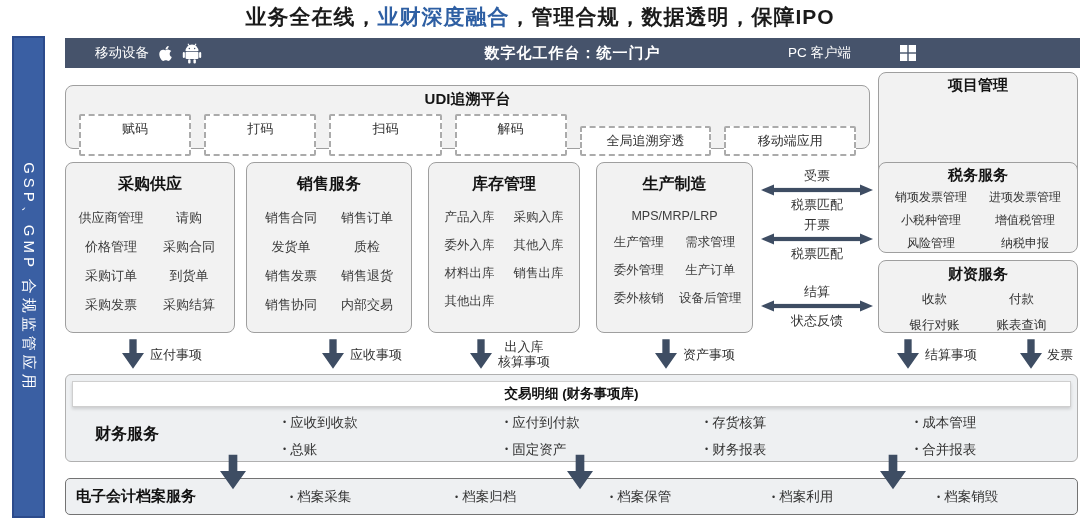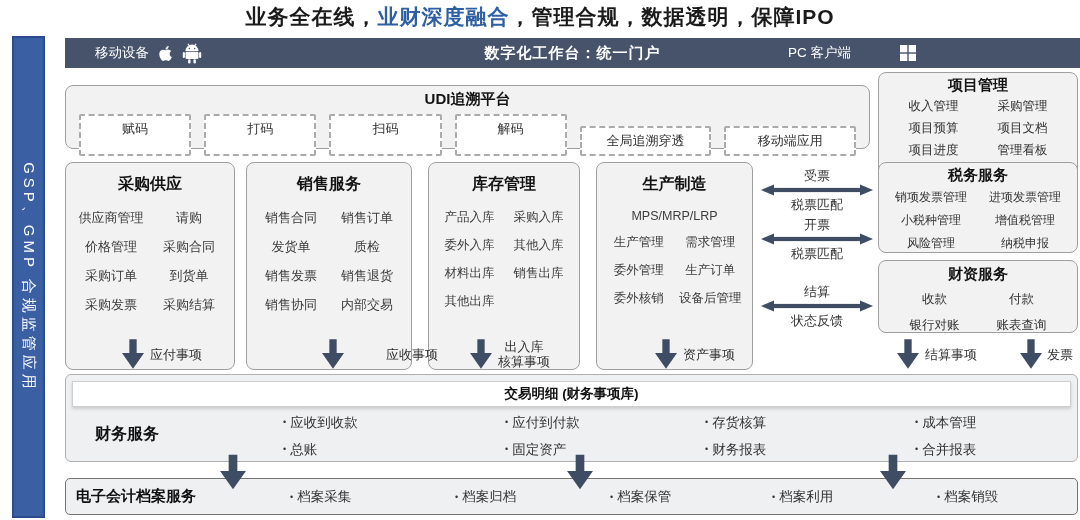--- a/index.html
+++ b/index.html
@@ -37,21 +37,21 @@
     font-size:13px;color:#333;padding:4px 0;border-radius:2px;}
   .udi-item.wide{flex:1.18;margin-top:12px;}
 
   
   .proj{left:878px;top:72px;width:200px;height:109px;}
   .proj .panel-title{font-size:15px;margin-top:3px;}
   .grid2{display:grid;grid-template-columns:1fr 1fr;text-align:center;color:#333;}
   .proj .grid2{margin:3px 10px 0 10px;row-gap:5px;font-size:12.5px;}
 
   
-  .module{top:162px;height:208px;}
+  .module{top:162px;height:171px;}
   .module .panel-title{font-size:16px;margin-top:11px;}
   .module .grid2{margin:14px 6px 0 6px;row-gap:11px;font-size:13px;color:#3c3c3c;}
   .span2{grid-column:1/-1;}
 
   
   .tax{left:878px;top:162px;width:200px;height:91px;}
   .tax .panel-title{font-size:15px;margin-top:3px;}
   .tax .grid2{margin:4px 5px 0 5px;row-gap:6px;font-size:12px;}
   .trea{left:878px;top:260px;width:200px;height:73px;}
   .trea .panel-title{font-size:15px;margin-top:4px;}
@@ -151,28 +151,20 @@
       <div class="udi-item">打码</div>
       <div class="udi-item">扫码</div>
       <div class="udi-item">解码</div>
       <div class="udi-item wide">全局追溯穿透</div>
       <div class="udi-item wide">移动端应用</div>
     </div>
   </div>
 
   <div class="panel proj">
     <div class="panel-title">项目管理</div>
-    <div class="grid2">
-      <span>收入管理</span>
-      <span>采购管理</span>
-      <span>项目预算</span>
-      <span>项目文档</span>
-      <span>项目进度</span>
-      <span>管理看板</span>
-    </div>
   </div>
 
   <div class="panel module" style="left:65px;width:170px;">
     <div class="panel-title">采购供应</div>
     <div class="grid2">
       <span>供应商管理</span>
       <span>请购</span>
       <span>价格管理</span>
       <span>采购合同</span>
       <span>采购订单</span>
@@ -285,21 +277,21 @@
         <path class="arrow-fill" d="M8 0 H16 V15 H24 L12 32 L0 15 H8 Z"></path>
       </svg>
   </div>
   <div class="dlabel" style="left:150px;top:346px;">应付事项</div>
 
   <div class="darr" style="left:322px;top:337px;">
     <svg viewBox="0 0 24 32">
         <path class="arrow-fill" d="M8 0 H16 V15 H24 L12 32 L0 15 H8 Z"></path>
       </svg>
   </div>
-  <div class="dlabel" style="left:350px;top:346px;margin-left:36px;">应收事项</div>
+  <div class="dlabel" style="left:350px;top:346px;">应收事项</div>
 
   <div class="darr" style="left:470px;top:337px;">
     <svg viewBox="0 0 24 32">
         <path class="arrow-fill" d="M8 0 H16 V15 H24 L12 32 L0 15 H8 Z"></path>
       </svg>
   </div>
   <div class="dlabel two" style="left:498px;top:339px;">
     <span>出入库</span>
     <span>核算事项</span>
   </div>

